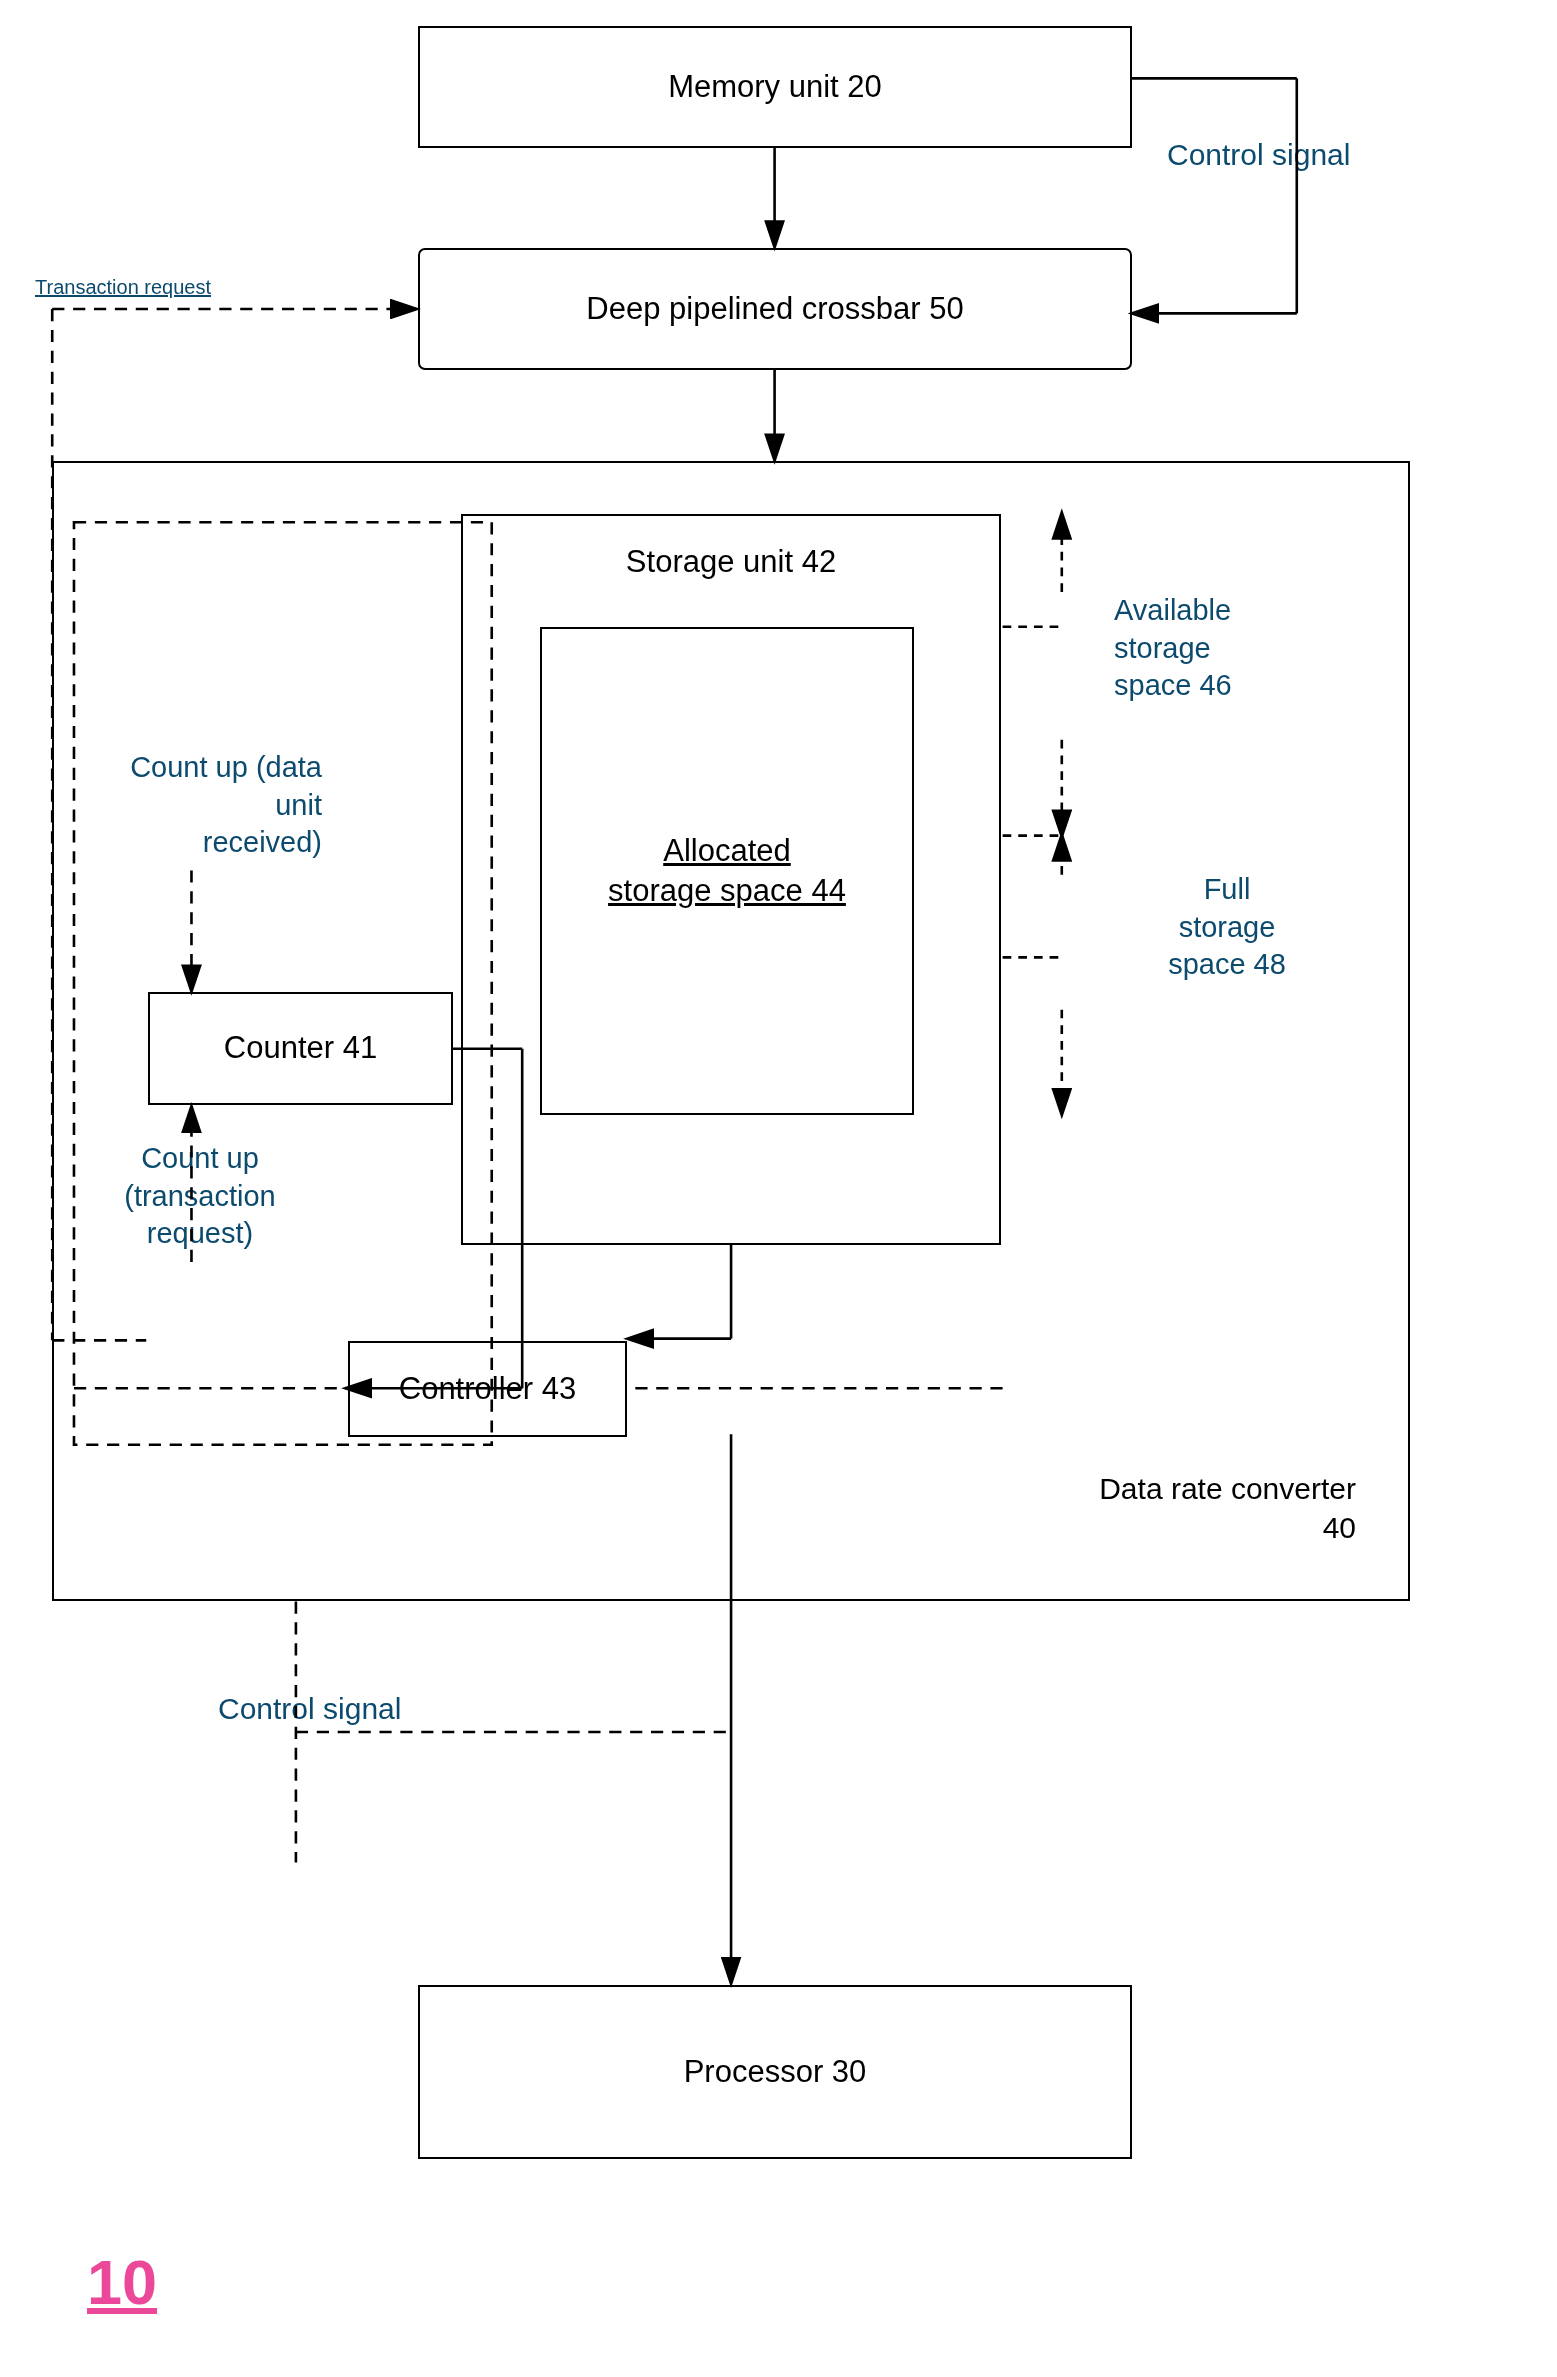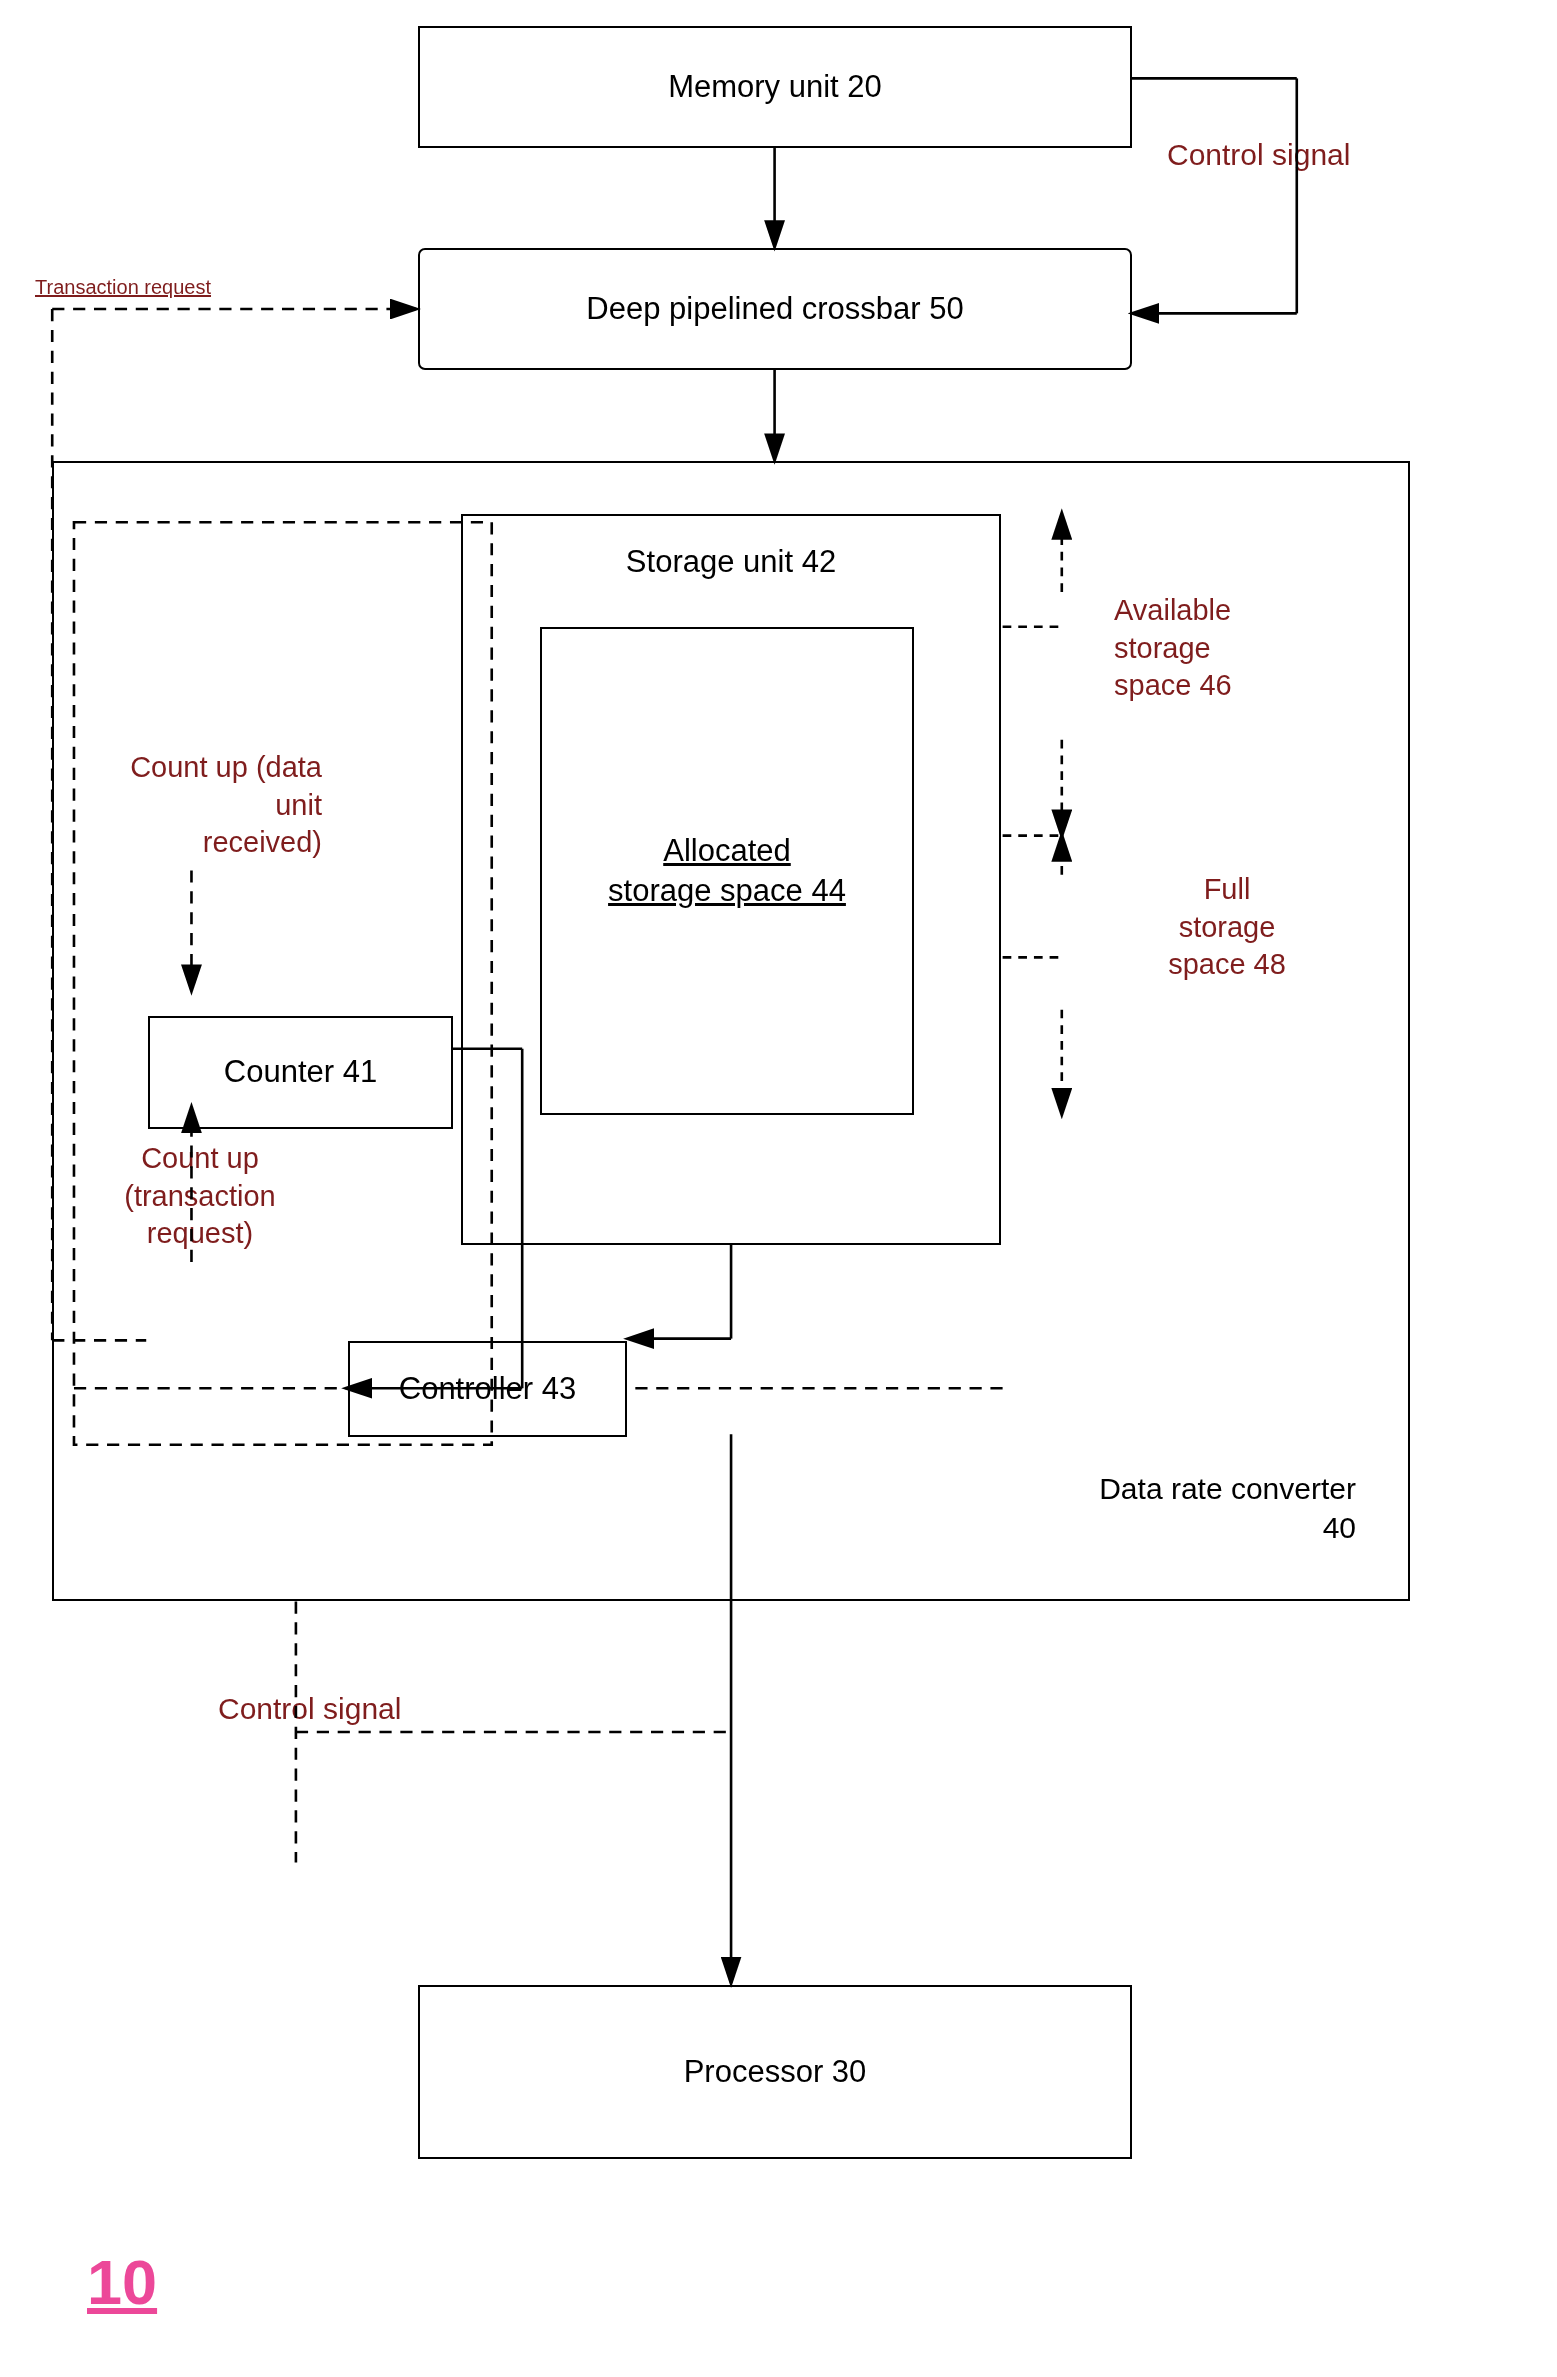--- a/index.html
+++ b/index.html
@@ -78,21 +78,20 @@
       height: 488px;
       text-decoration: underline;
     }
 
     
     #counter {
       left: 148px;
       top: 992px;
       width: 305px;
       height: 113px;
-      margin-top: 24px;
     }
 
     
     #controller {
       left: 348px;
       top: 1341px;
       width: 279px;
       height: 96px;
     }
 
@@ -101,21 +100,21 @@
       left: 418px;
       top: 1985px;
       width: 714px;
       height: 174px;
     }
 
     
     .label {
       position: absolute;
       font-size: 30px;
-      color: #7f1d1d;
+      color: #0c4a6e;
       text-align: center;
       line-height: 1.3;
     }
 
     
     #diagram-number {
       position: absolute;
       left: 87px;
       top: 2246px;
       font-size: 63px;

